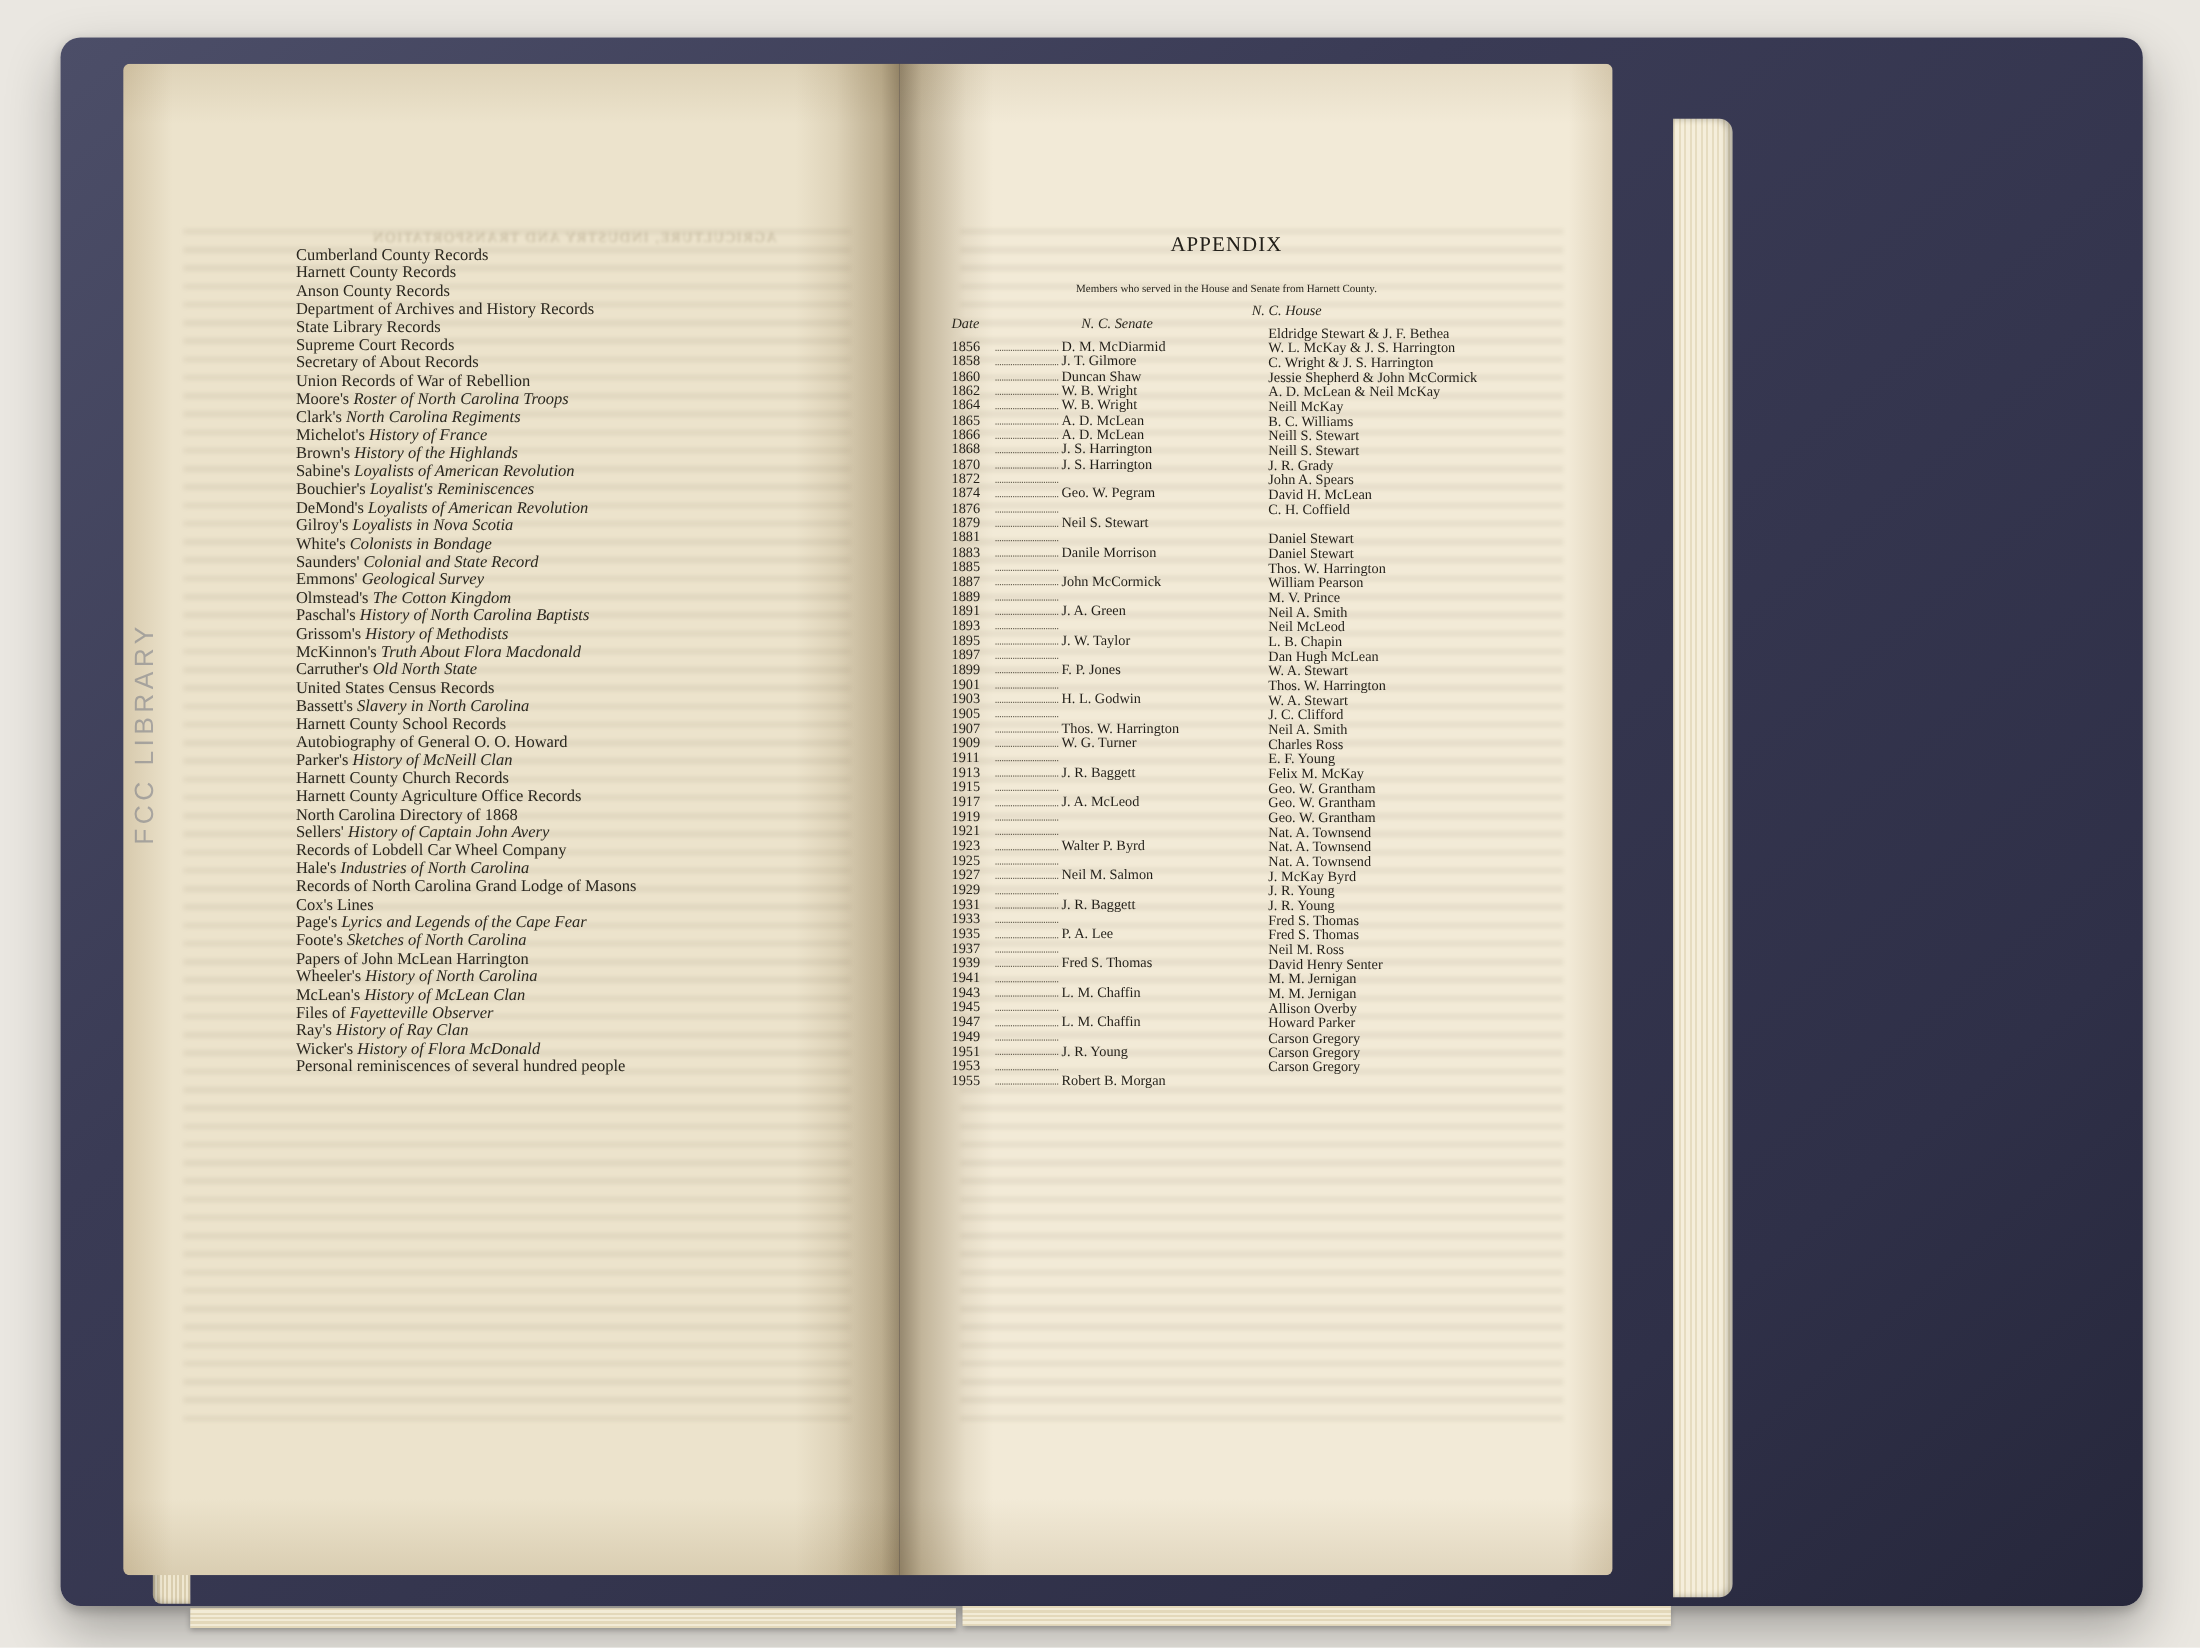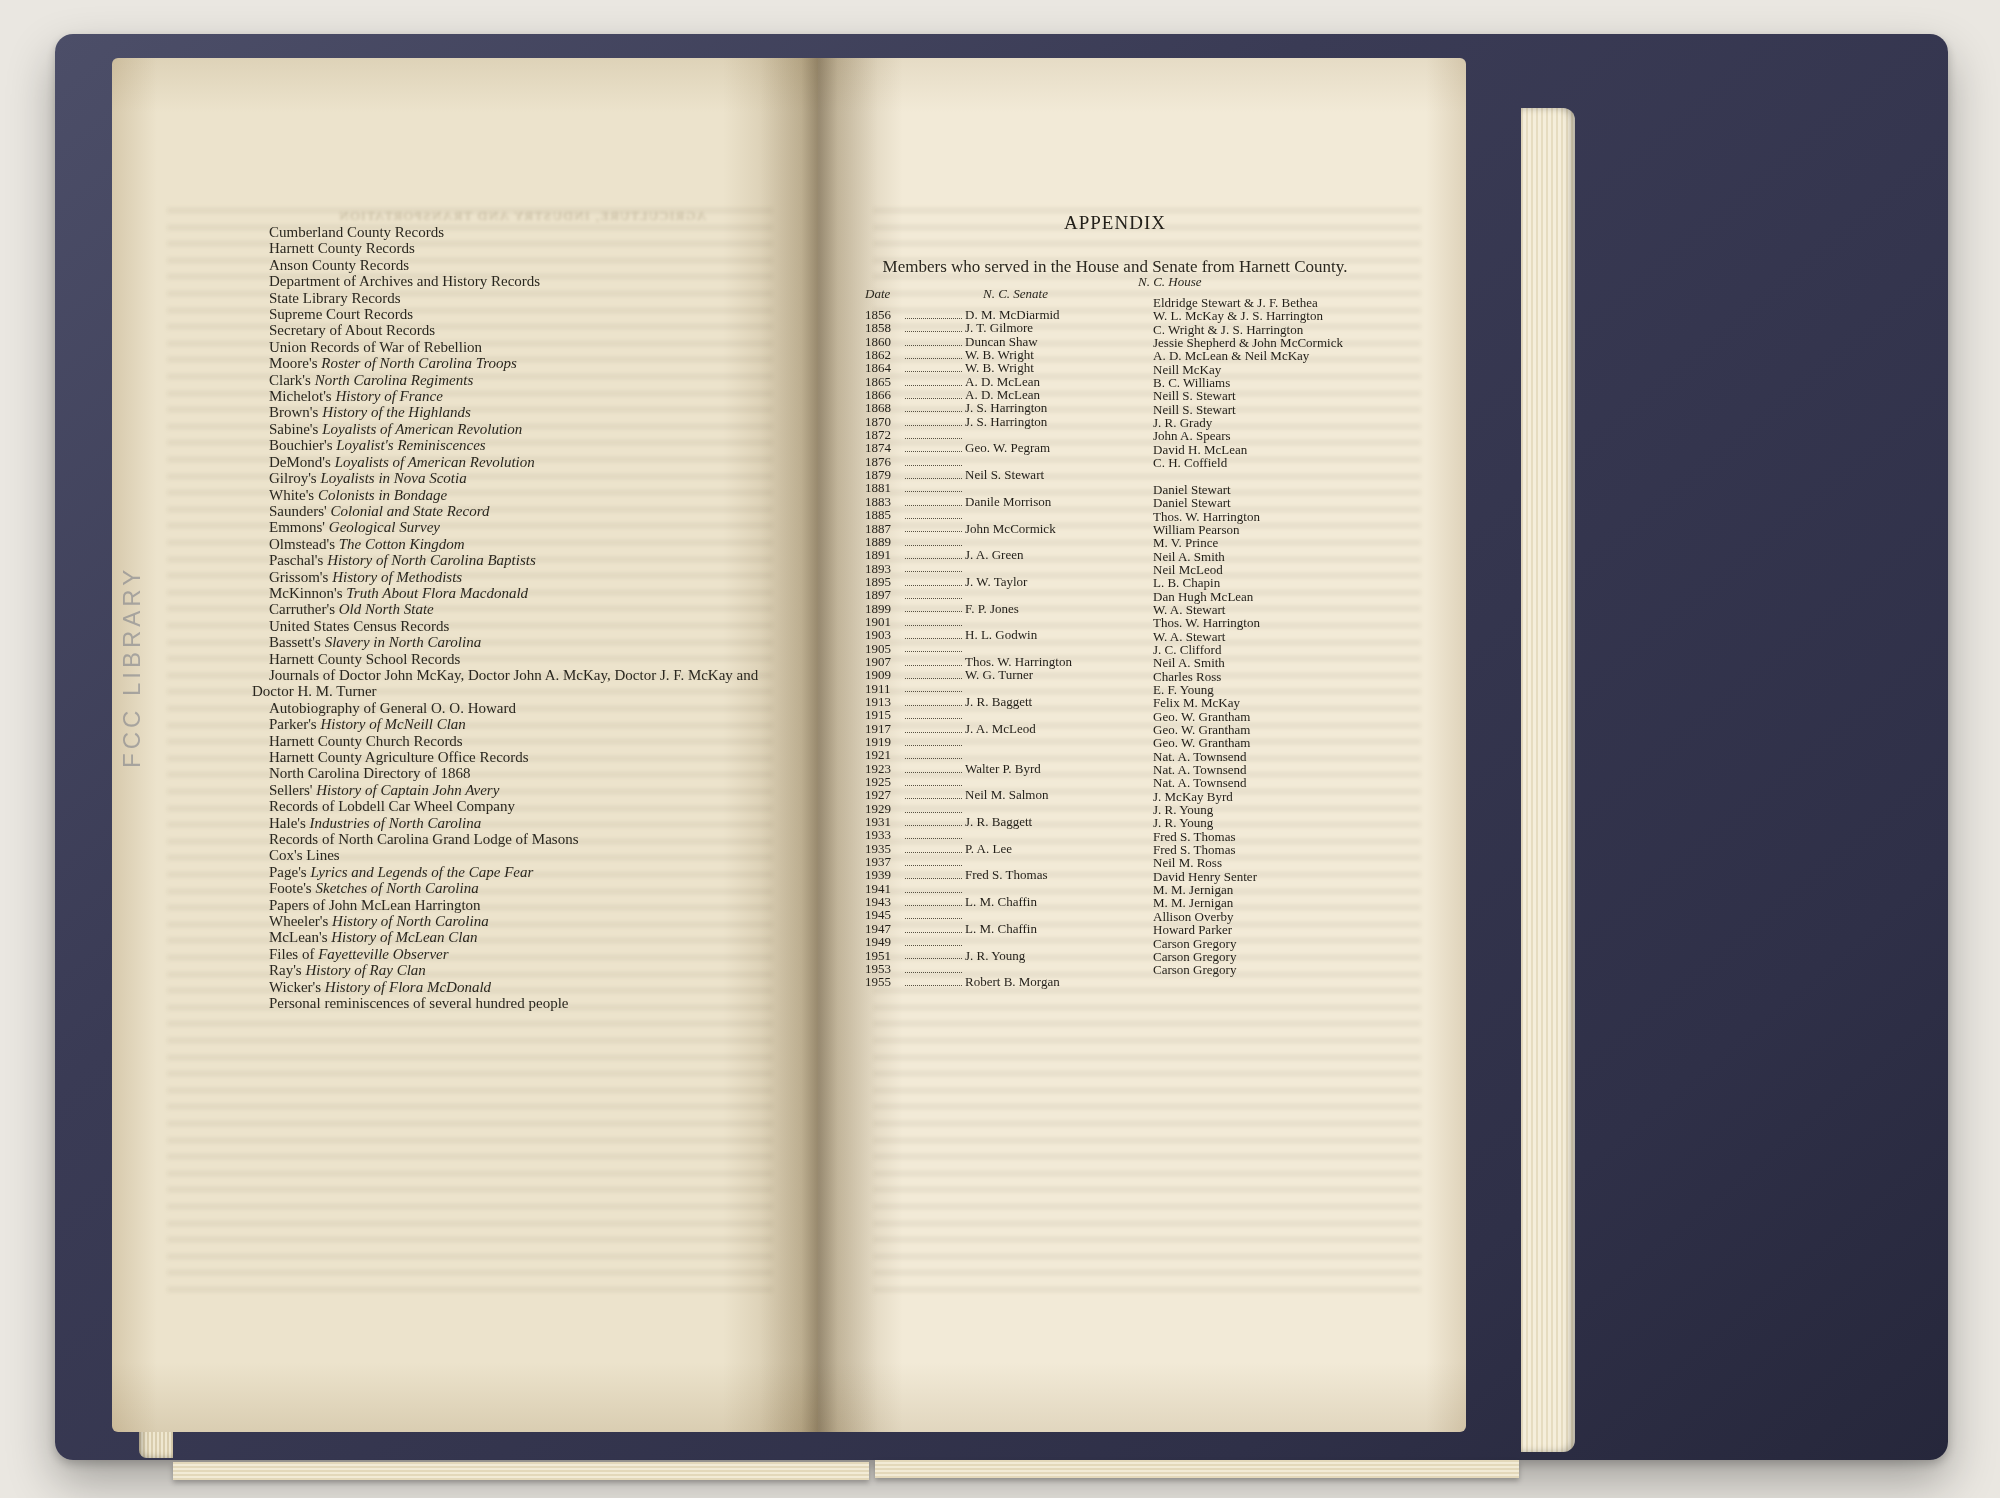--- a/index.html
+++ b/index.html
@@ -96,21 +96,21 @@
   }
   .bib-item i { font-style:italic; }
 
   
   .appendix-block { position:absolute; left:47px; top:154px; width:500px; }
   .appendix-title {
     margin:0; text-align:center; font-size:19px; font-weight:normal;
     letter-spacing:1px; color:#23201a;
   }
   .appendix-subtitle {
-    margin:23px 0 0 0; text-align:center; font-size:17px; color:#2a271f;
+    margin:23px 0 0 0; text-align:center; font-size:10px; color:#2a271f;
   }
   .hdr {
     position:absolute; font-style:italic; font-size:13px; color:#2a271f;
     white-space:nowrap;
   }
   .hdr-date   { left:0;     top:74px; }
   .hdr-senate { left:118px; top:74px; }
   .hdr-house  { left:273px; top:62px; }
   .rows      { position:absolute; left:0;     top:96px; width:273px; }
   .house-col { position:absolute; left:273px; top:84px; width:227px; }
@@ -195,21 +195,20 @@
   <div class="bib-item"><span>McKinnon's </span><i>Truth About Flora Macdonald</i></div>
 
   <div class="bib-item"><span>Carruther's </span><i>Old North State</i></div>
 
   <div class="bib-item"><span>United States Census Records</span><i></i></div>
 
   <div class="bib-item"><span>Bassett's </span><i>Slavery in North Carolina</i></div>
 
   <div class="bib-item"><span>Harnett County School Records</span><i></i></div>
 
-  <div class="bib-item"><span>Journals of Doctor John McKay, Doctor John A. McKay, Doctor J. F. McKay and Doctor H. M. Turner</span><i></i></div>
 
   <div class="bib-item"><span>Autobiography of General O. O. Howard</span><i></i></div>
 
   <div class="bib-item"><span>Parker's </span><i>History of McNeill Clan</i></div>
 
   <div class="bib-item"><span>Harnett County Church Records</span><i></i></div>
 
   <div class="bib-item"><span>Harnett County Agriculture Office Records</span><i></i></div>
 
   <div class="bib-item"><span>North Carolina Directory of 1868</span><i></i></div>

